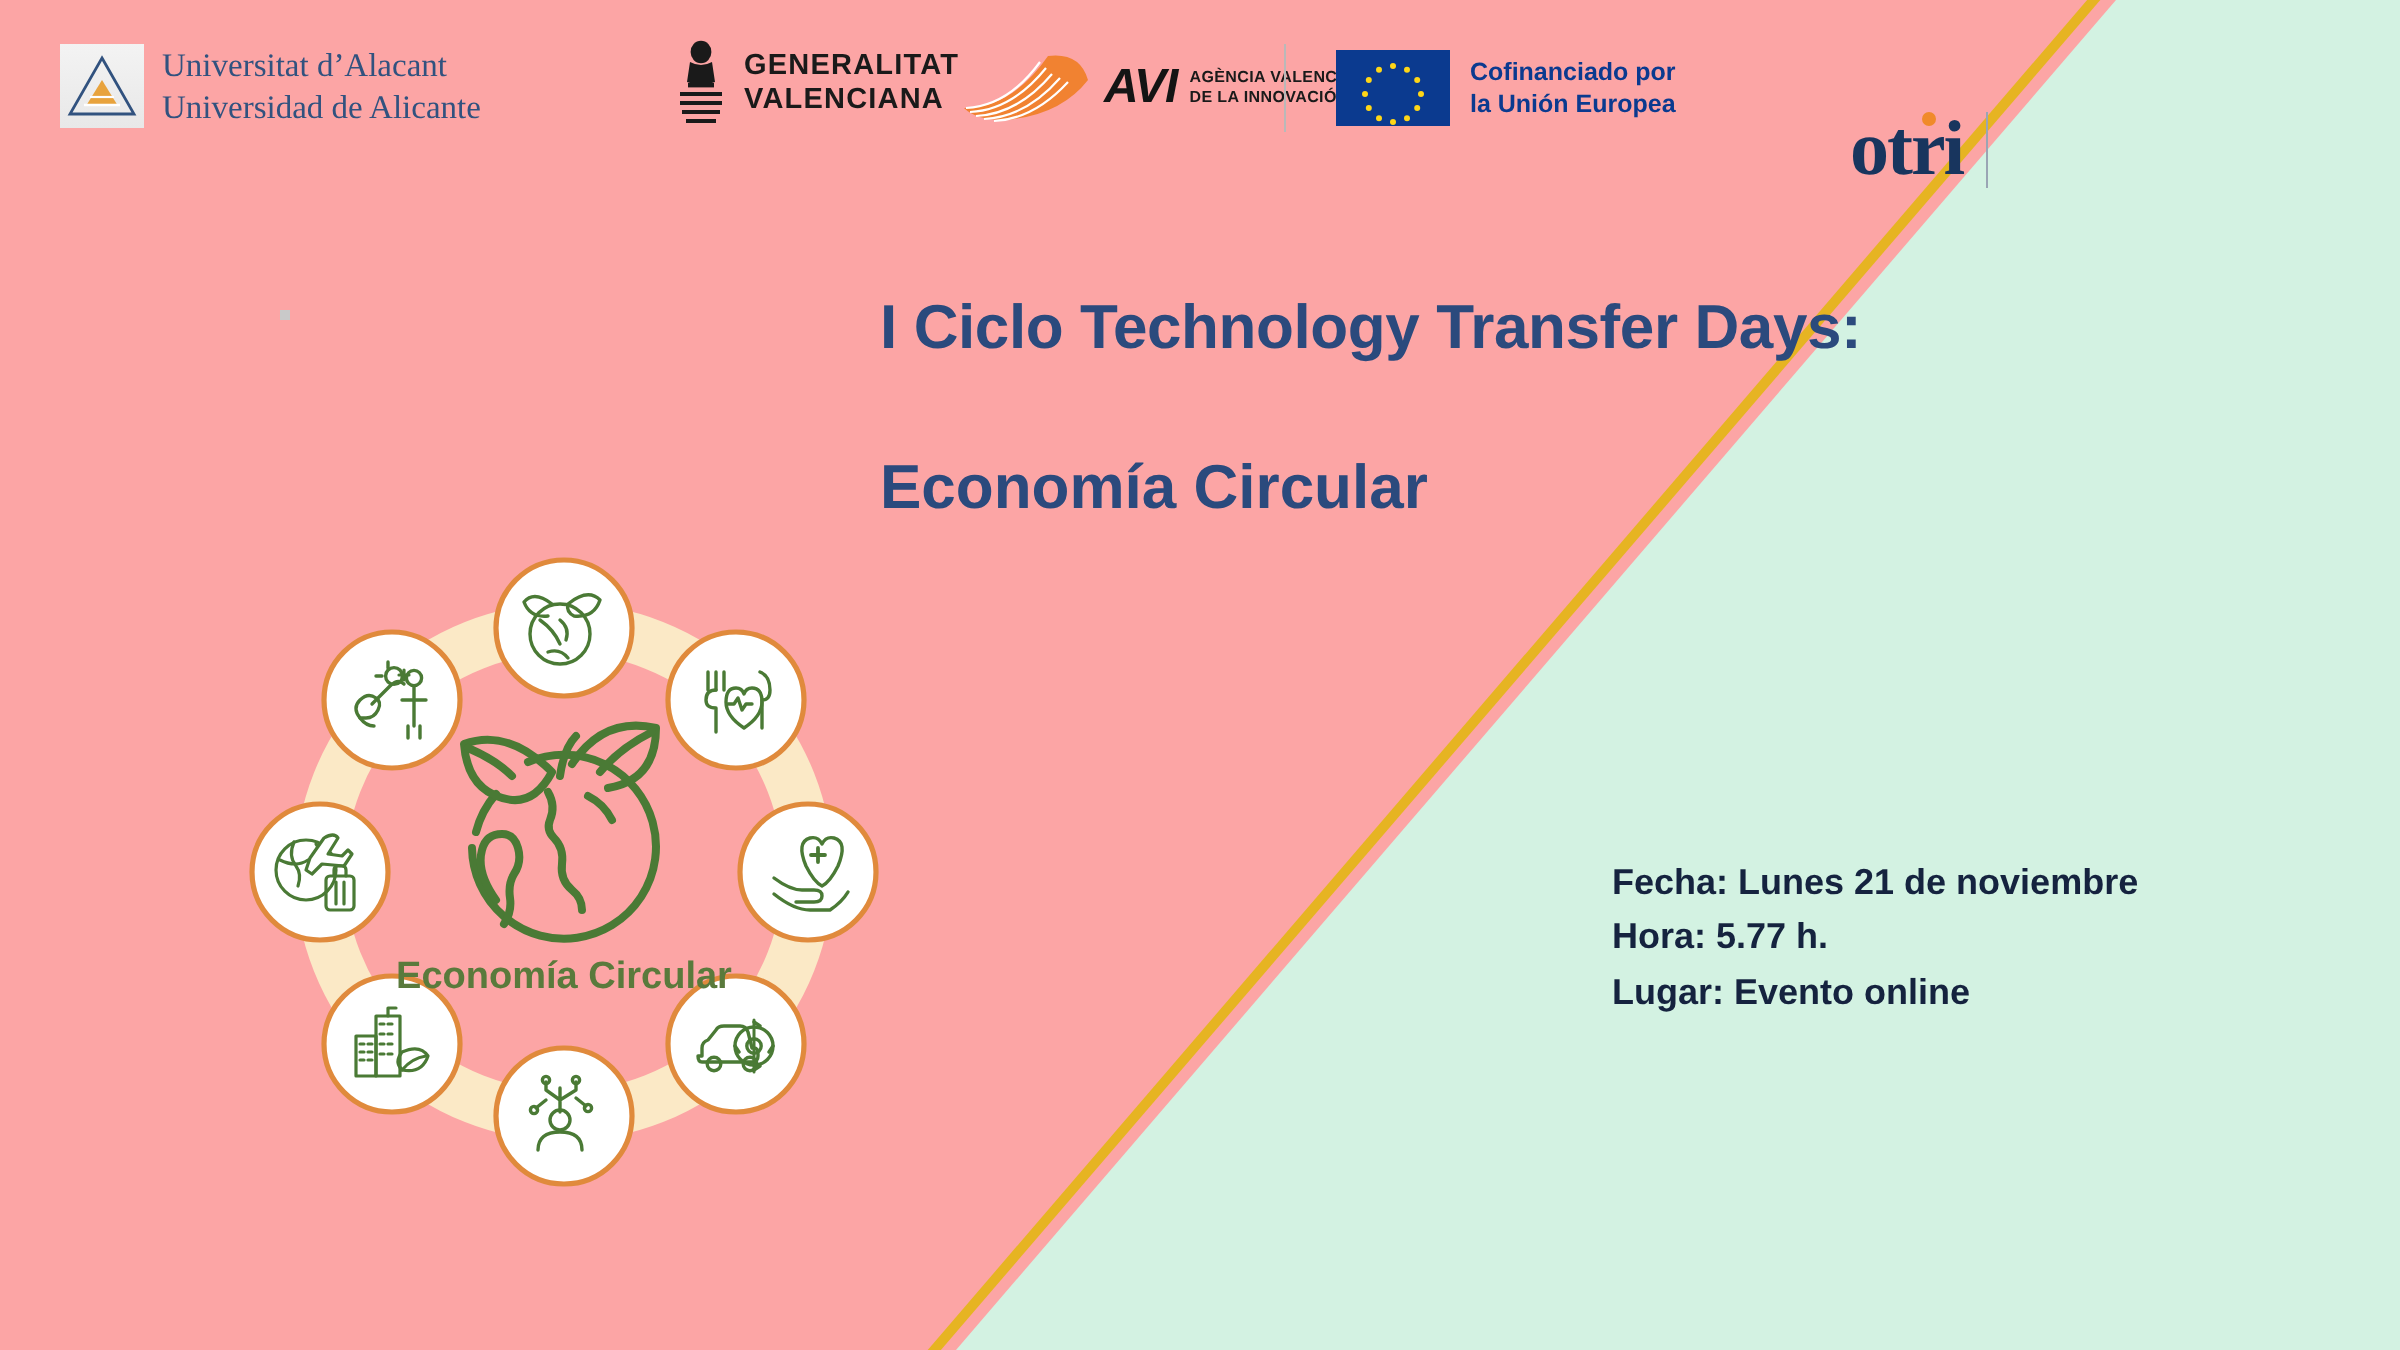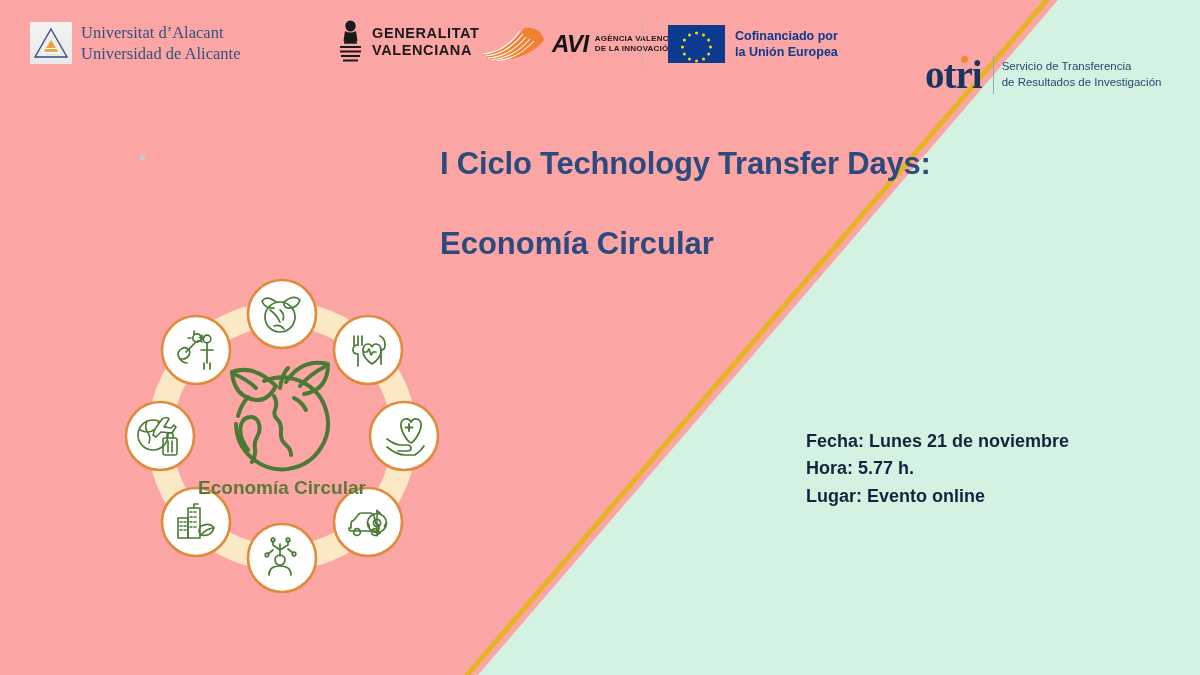--- a/index.html
+++ b/index.html
@@ -290,24 +290,20 @@
         <div>la Unión Europea</div>
       </div>
     </div>
 
     <div class="logo otri">
       <div class="otri-word">
         <span>otri</span>
         <span class="otri-dot"></span>
       </div>
       <div class="otri-rule"></div>
-      <div class="otri-sub">
-        <div>Servicio de Transferencia</div>
-        <div>de Resultados de Investigación</div>
-      </div>
     </div>
   </div>
 
   <div class="marker-dot"></div>
 
   <div class="title-block">
     <div class="title-line1">I Ciclo Technology Transfer Days:</div>
     <div class="title-line2">Economía Circular</div>
   </div>
 

